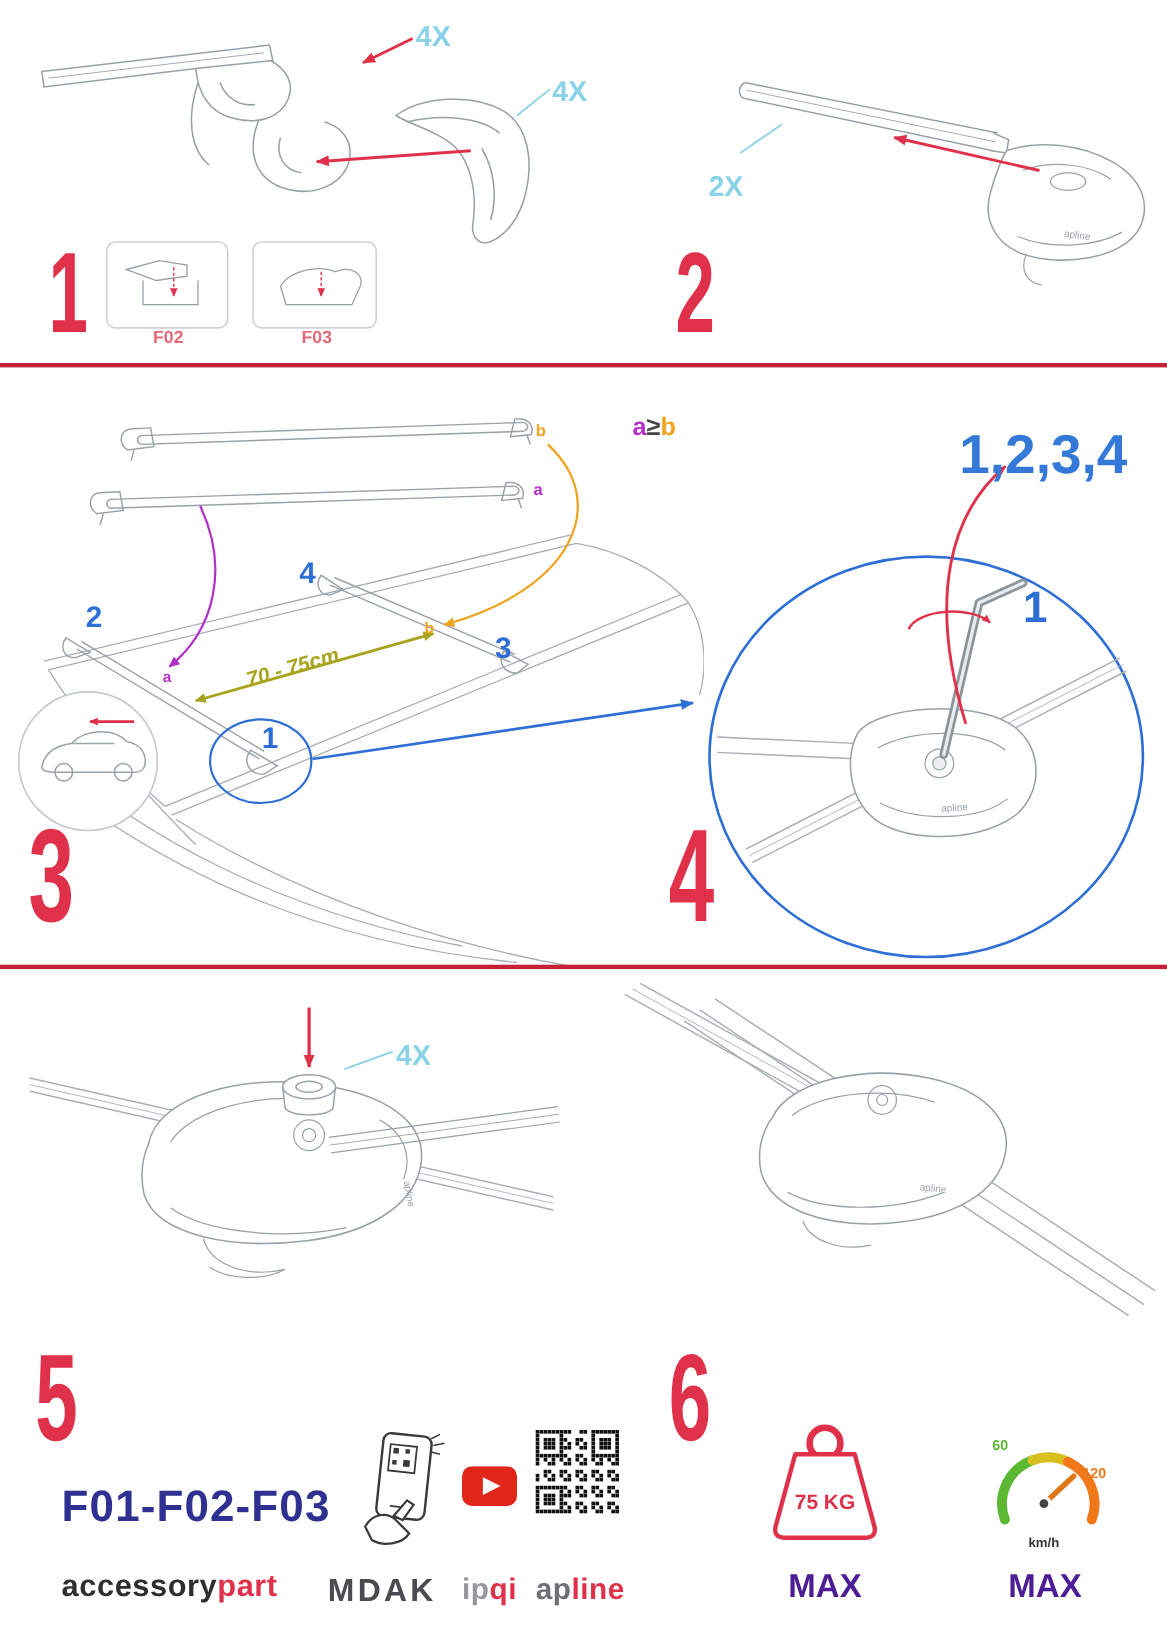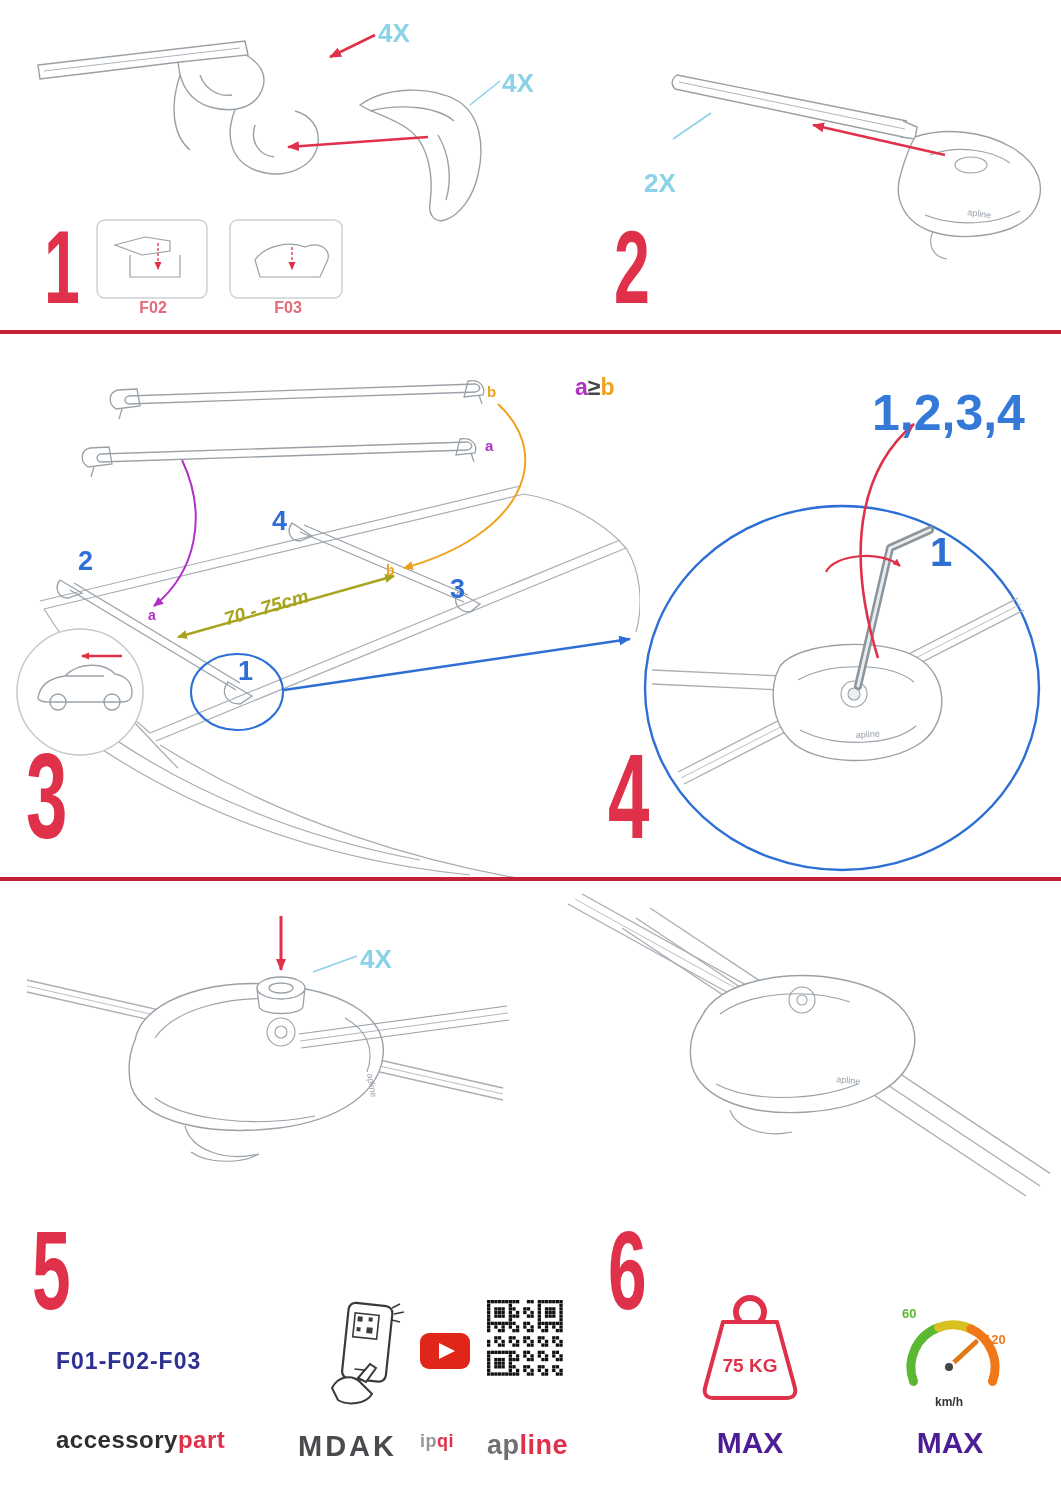--- a/index.html
+++ b/index.html
@@ -12,22 +12,22 @@
   .cyanlbl{position:absolute;color:#8ad2e8;font-weight:700;font-size:26px;line-height:1;}
   .bluenum{position:absolute;color:#2e6fd6;font-weight:700;font-size:27px;line-height:1;}
   .partlbl{position:absolute;color:#e46a78;font-weight:700;font-size:16px;text-align:center;line-height:1;}
   .tiny-letter{position:absolute;font-weight:700;font-size:15px;line-height:1;}
   .purple{color:#b030c8;} .orange{color:#f0a21c;} .darkgray{color:#444;}
   .rule{position:absolute;font-weight:700;font-size:23px;line-height:1;}
   .distance{position:absolute;color:#a8a41e;font-weight:700;font-style:italic;font-size:19px;
             transform:rotate(-16deg);transform-origin:left top;line-height:1;}
   .sequence{position:absolute;color:#3579d8;font-weight:700;font-size:50px;line-height:1;}
   .bighl{position:absolute;color:#2e6fd6;font-weight:700;font-size:40px;line-height:1;}
-  .models{position:absolute;color:#2e3192;font-weight:700;font-size:23px;letter-spacing:1px;line-height:1;}
-  .brandrow{position:absolute;font-weight:700;font-size:24px;line-height:1;letter-spacing:.5px;}
+  .models{position:absolute;color:#2e3192;font-weight:700;font-size:40px;letter-spacing:1px;line-height:1;}
+  .brandrow{position:absolute;font-weight:700;font-size:28px;line-height:1;letter-spacing:.5px;}
   .maxlbl{position:absolute;color:#4c1d95;font-weight:700;font-size:30px;text-align:center;line-height:1;}
   svg{display:block;}
 </style>
 </head>
 <body>
 
 <div class="page">
 
   <svg width="0" height="0" style="position:absolute">
     <defs>
@@ -104,21 +104,21 @@
       <path d="M315,120 C340,110 375,114 395,128"></path>
       <path d="M310,180 C340,192 380,190 405,176"></path>
       <ellipse cx="356" cy="130" rx="16" ry="8"></ellipse>
       <path d="M318,196 C312,210 318,222 332,224"></path>
     </g>
     <text x="352" y="180" font-size="9" fill="#9aa2aa" transform="rotate(8 352 180)">apline</text>
     <path d="M330,120 L198,90" stroke="#e0314b" stroke-width="2.6" fill="none" marker-end="url(#ah-red)"></path>
     <path d="M58,104 L96,78" stroke="#8ad2e8" stroke-width="1.6" fill="none"></path>
   </svg>
 
-  <div class="cyanlbl" style="left:644px;top:160px">2X</div>
+  <div class="cyanlbl" style="left:644px;top:146px">2X</div>
   <div class="stepnum" style="left:614px;top:205px;font-size:104px">2</div>
 
   <div class="divider" style="top:320px"></div>
 
   <svg class="abs" style="left:0;top:330px" width="640" height="538" viewBox="0 0 640 538">
 
     <g fill="none" stroke="#99a1a8" stroke-width="1.3">
       <path d="M128,56 L476,44"></path>
         <path d="M128,64 L476,52"></path>
       <path d="M128,56 C124,58 124,62 128,64"></path>
@@ -523,21 +523,21 @@
         <rect x="72.38" y="39.81" width="3.32" height="3.32" fill="#111"></rect>
         <rect x="72.38" y="43.43" width="3.32" height="3.32" fill="#111"></rect>
         <rect x="72.38" y="54.29" width="3.32" height="3.32" fill="#111"></rect>
         <rect x="72.38" y="57.90" width="3.32" height="3.32" fill="#111"></rect>
         <rect x="72.38" y="68.76" width="3.32" height="3.32" fill="#111"></rect>
         <rect x="72.38" y="72.38" width="3.32" height="3.32" fill="#111"></rect>
       </g>
   </svg>
 
   <div class="brandrow" style="left:298px;top:1422px;font-size:29px;letter-spacing:3px;color:#4b4b4f">MDAK</div>
-  <div class="brandrow" style="left:420px;top:1422px;font-size:18px">
+  <div class="brandrow" style="left:420px;top:1422px;font-size:27px">
     <span style="color:#97979b">ip</span><span style="color:#e0314b">qi</span>
   </div>
   <div class="brandrow" style="left:487px;top:1422px;font-size:27px">
     <span style="color:#707074">ap</span><span style="color:#e0314b">line</span>
   </div>
 
   <svg class="abs" style="left:695px;top:1282px" width="110" height="130" viewBox="0 0 110 130">
     <circle cx="55" cy="20" r="14" fill="none" stroke="#e0314b" stroke-width="6"></circle>
     <path d="M28,30 L82,30 L100,96 Q102,106 91,106 L19,106 Q8,106 10,96 Z" fill="#fff" stroke="#e0314b" stroke-width="4" stroke-linejoin="round"></path>
     <text x="55" y="80" text-anchor="middle" font-size="19" font-weight="bold" fill="#e0314b">75 KG</text>

